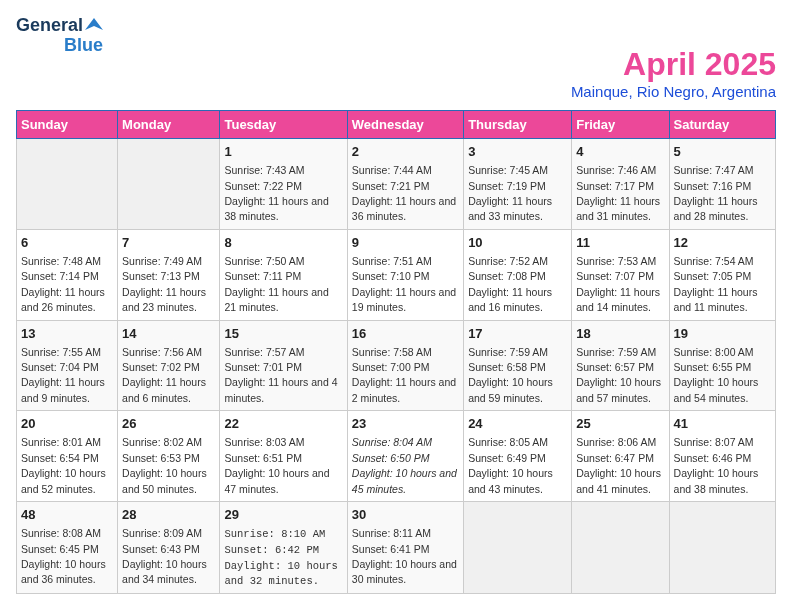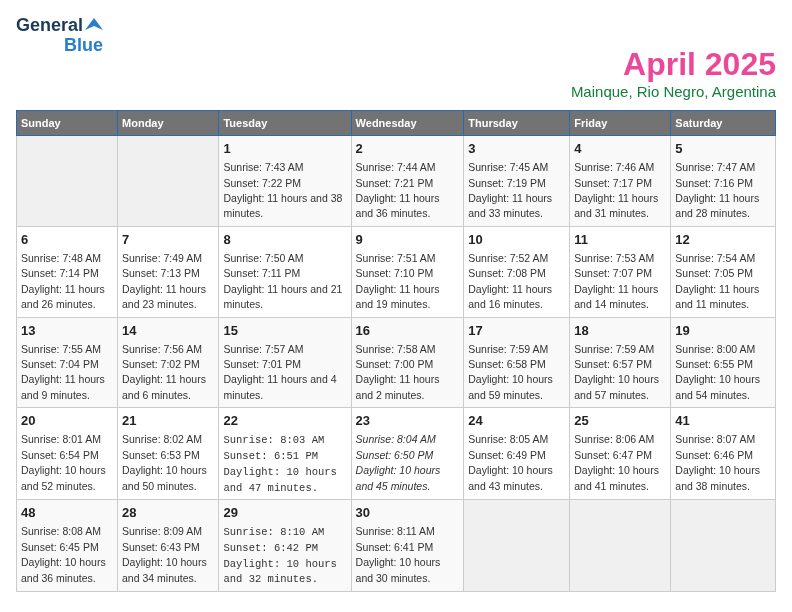--- a/index.html
+++ b/index.html
@@ -37,33 +37,33 @@
       text-align: right;
     }
     .month-title {
       font-size: 32px;
       font-weight: bold;
       color: #ec4899;
       margin-top: 30px;
     }
     .location-title {
       font-size: 15px;
-      color: #15803d;
+      color: #1d4ed8;
     }
     table {
       width: 100%;
       border-collapse: collapse;
       font-size: 11px;
     }
     thead tr th {
-      background-color: #737373;
+      background-color: #ec4899;
       color: #fff;
       padding: 6px 4px;
       text-align: left;
-      font-size: 11px;
+      font-size: 13px;
       font-weight: bold;
       border: 1px solid #2a6ab5;
     }
     tbody tr td {
       border: 1px solid #ccc;
       vertical-align: top;
       padding: 4px 4px;
       min-height: 70px;
       height: 80px;
       background: #fff;
@@ -182,24 +182,24 @@
 Sunset: 6:57 PM
 Daylight: 10 hours and 57 minutes.</span></td>
         <td><span class="day-num">19</span><span class="day-info" style="white-space: pre-line;">Sunrise: 8:00 AM
 Sunset: 6:55 PM
 Daylight: 10 hours and 54 minutes.</span></td>
       </tr>
       <tr>
         <td><span class="day-num">20</span><span class="day-info" style="white-space: pre-line;">Sunrise: 8:01 AM
 Sunset: 6:54 PM
 Daylight: 10 hours and 52 minutes.</span></td>
-        <td><span class="day-num">21</span><span class="day-info" style="white-space: pre-line;">Sunrise: 8:02 AM
+        <td><span class="day-num">26</span><span class="day-info" style="white-space: pre-line;">Sunrise: 8:02 AM
 Sunset: 6:53 PM
 Daylight: 10 hours and 50 minutes.</span></td>
-        <td><span class="day-num">22</span><span class="day-info" style="white-space: pre-line; font-family: Liberation Mono, monospace;">Sunrise: 8:03 AM
+        <td><span class="day-num">22</span><span class="day-info" style="white-space: pre-line;">Sunrise: 8:03 AM
 Sunset: 6:51 PM
 Daylight: 10 hours and 47 minutes.</span></td>
         <td><span class="day-num">23</span><span class="day-info" style="white-space: pre-line; font-style: italic;">Sunrise: 8:04 AM
 Sunset: 6:50 PM
 Daylight: 10 hours and 45 minutes.</span></td>
         <td><span class="day-num">24</span><span class="day-info" style="white-space: pre-line;">Sunrise: 8:05 AM
 Sunset: 6:49 PM
 Daylight: 10 hours and 43 minutes.</span></td>
         <td><span class="day-num">25</span><span class="day-info" style="white-space: pre-line;">Sunrise: 8:06 AM
 Sunset: 6:47 PM

